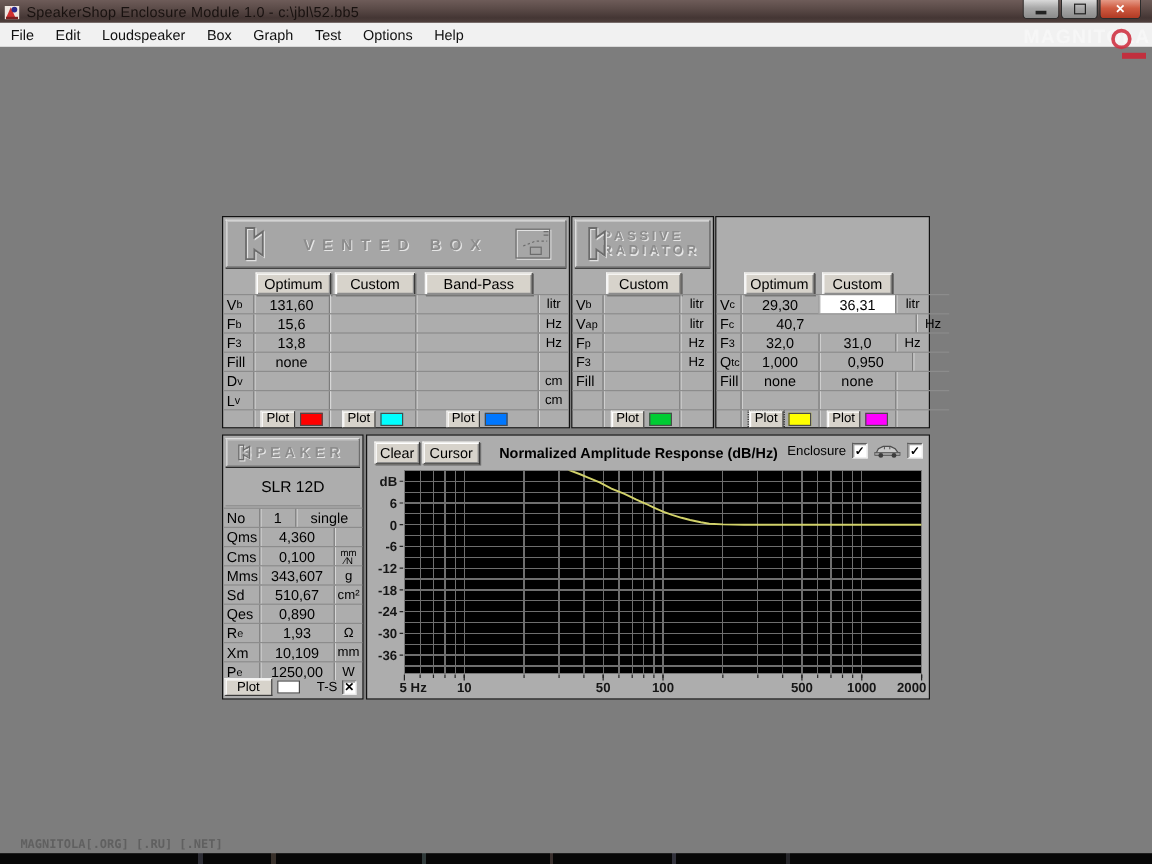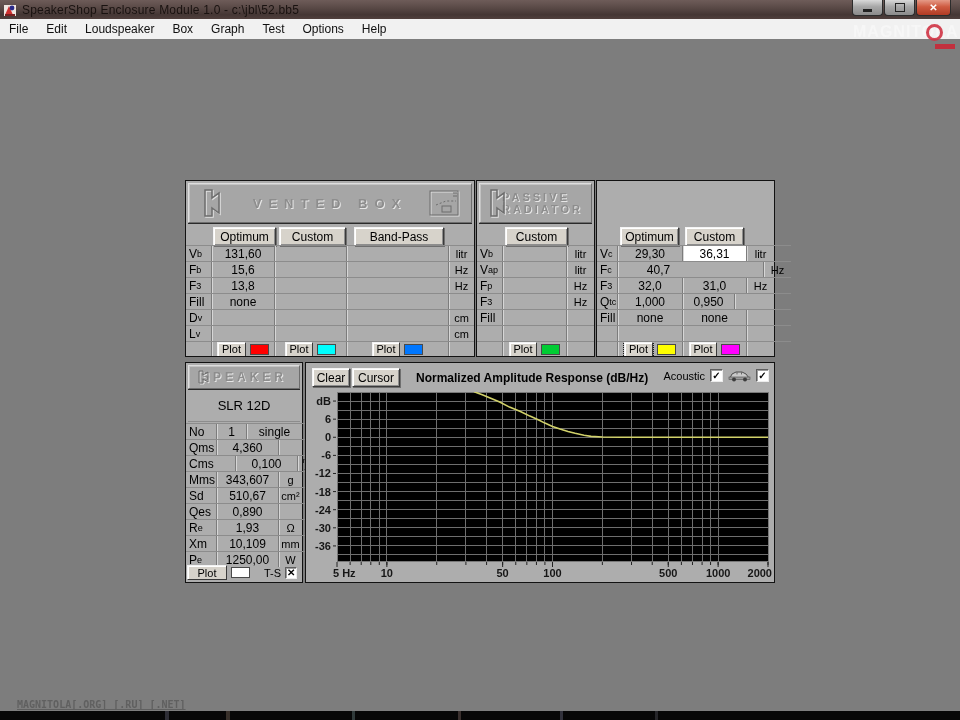--- a/index.html
+++ b/index.html
@@ -89,21 +89,21 @@
   
   .g-clear{left:6px;top:5px;width:36px;} .g-cursor{left:46px;top:5px;width:46px;}
   .g-title{position:absolute;left:110px;right:140px;top:8px;text-align:center;font-size:12px;
     font-weight:bold;color:#000;white-space:nowrap;}
   .g-right{position:absolute;right:5px;top:6px;display:flex;align-items:center;gap:5px;}
   .g-right .lbl{font-size:11px;color:#000;}
   .axlab{font-family:"Liberation Sans",sans-serif;font-size:11px;font-weight:bold;fill:#161616;}
   #chart{position:absolute;left:0;top:28px;}
   
   .footer-wm{position:absolute;left:17px;top:699px;font-family:"DejaVu Sans Mono",monospace;
-    font-size:10px;font-weight:bold;color:#606060;text-decoration:underline;}
+    font-size:10px;font-weight:bold;color:#606060;}
   .bottom-strip{position:absolute;left:0;bottom:0;width:960px;height:9px;
     background:linear-gradient(90deg,#070707 0 165px,#2e2e36 165px 169px,#070707 169px 226px,
       #38302a 226px 230px,#070707 230px 352px,#303a3a 352px 355px,#070707 355px 458px,
       #3a302e 458px 461px,#070707 461px 560px,#32323c 560px 563px,#070707 563px 655px,
       #26262a 655px 658px,#070707 658px 100%);}
 </style>
 </head>
 <body>
 
 <div class="app">
@@ -341,21 +341,21 @@
           <div class="cell sep" style="width: 65px;">32,0</div>
           <div class="cell sep" style="width: 64px;">31,0</div>
           <div class="cell sep unit" style="width: 28px;">Hz</div>
         </div>
         <div class="trow">
           <div class="cell lab" style="width: 20px;">
             <span>Q</span>
             <span class="subs">tc</span>
           </div>
           <div class="cell sep" style="width: 65px;">1,000</div>
-          <div class="cell sep" style="width: 52px;">0,950</div>
+          <div class="cell sep" style="width: 78px;">0,950</div>
           <div class="cell sep unit" style="width: 28px;"></div>
         </div>
         <div class="trow">
           <div class="cell lab" style="width: 20px;">
             <span>Fill</span>
           </div>
           <div class="cell sep" style="width: 65px;">none</div>
           <div class="cell sep" style="width: 64px;">none</div>
           <div class="cell sep unit" style="width: 28px;"></div>
         </div>
@@ -396,21 +396,21 @@
           <div class="cell sep" style="width: 56px;">single</div>
         </div>
         <div class="trow">
           <div class="cell lab" style="width: 30px;">
             <span>Qms</span>
           </div>
           <div class="cell sep" style="width: 62px;">4,360</div>
           <div class="cell sep unit" style="width: 24px;"></div>
         </div>
         <div class="trow">
-          <div class="cell lab" style="width: 49px;">
+          <div class="cell lab" style="width: 30px;">
             <span>Cms</span>
           </div>
           <div class="cell sep" style="width: 62px;">0,100</div>
           <div class="cell sep unit" style="width: 24px;">
             <span class="unit-frac">
               <span>mm</span>
               <span>⁄N</span>
             </span>
           </div>
         </div>
@@ -465,21 +465,21 @@
       <span class="ts">T-S</span>
       <div class="cb cb-sp">✕</div>
     </div>
   </div>
 
   <div class="panel p-graph">
     <div class="btn g-clear">Clear</div>
     <div class="btn g-cursor">Cursor</div>
     <div class="g-title">Normalized Amplitude Response (dB/Hz)</div>
     <div class="g-right">
-      <span class="lbl">Acoustic</span>
+      <span class="lbl">Enclosure</span>
       <div class="cb">✓</div>
       <svg width="23" height="13" viewBox="0 0 23 13">
         <path d="M2 9 L4 5 L8 3 L14 3 L18 5 L21 9 Z" fill="#c9c9c9" stroke="#4d4d4d"></path>
         <rect x="1" y="8" width="21" height="2.5" fill="#9a9a9a" stroke="#4d4d4d" stroke-width="0.6"></rect>
         <circle cx="6" cy="10.5" r="2" fill="#3c3c3c"></circle>
         <circle cx="17" cy="10.5" r="2" fill="#3c3c3c"></circle>
         <path d="M9 3.4 v2 M13.5 3.4 v2" stroke="#4d4d4d" stroke-width="0.8"></path>
       </svg>
       <div class="cb">✓</div>
     </div>

